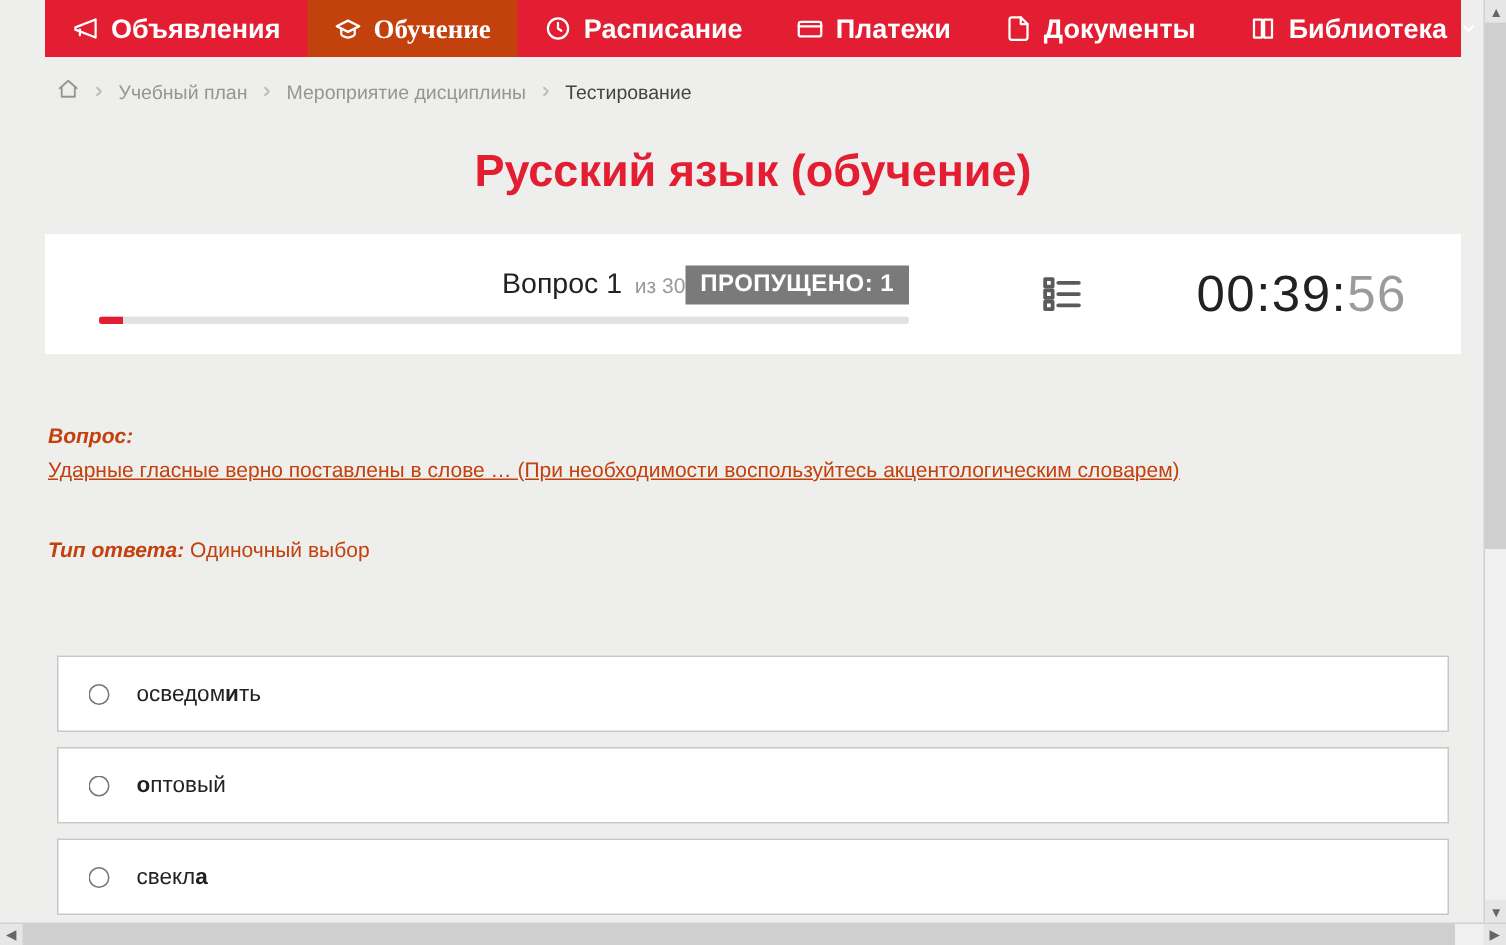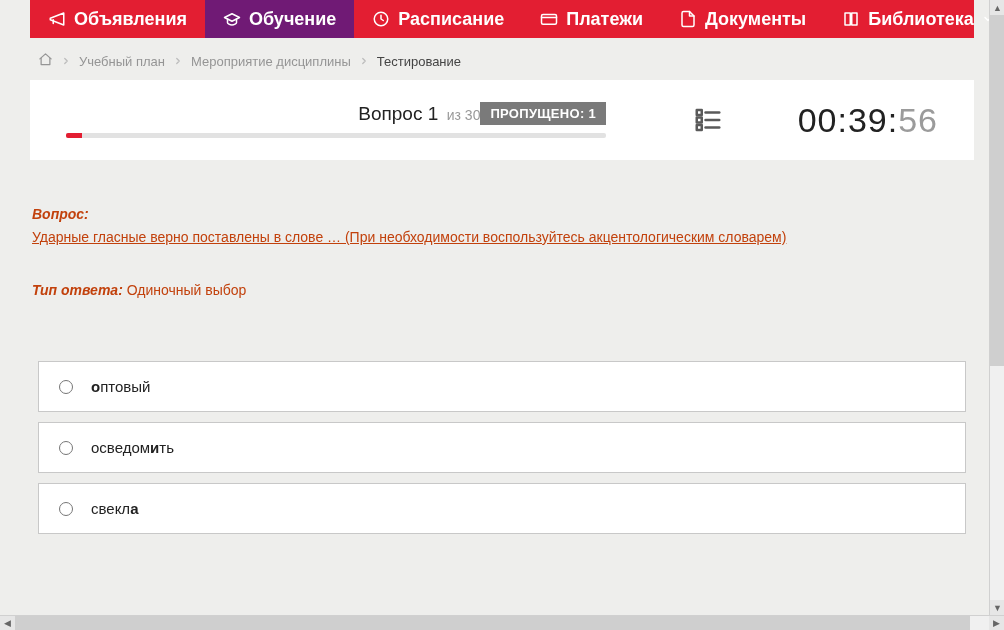--- a/index.html
+++ b/index.html
@@ -28,21 +28,22 @@
     display: flex;
     align-items: center;
     padding: 0 18px;
     color: #fff;
     font-size: 18px;
     font-weight: 600;
     cursor: pointer;
     white-space: nowrap;
   }
   .nav-item.active {
-    background: #701a75;
+    background: #c2410c;
+    font-family: Liberation Serif, serif;
   }
   .nav-item .icon {
     display: inline-flex;
     align-items: center;
     justify-content: center;
     margin-right: 8px;
   }
   .nav-item .chev {
     margin-left: 8px;
   }
@@ -102,21 +103,21 @@
     color: #222;
   }
   .question-total {
     font-size: 14px;
     color: #999;
     margin-left: 4px;
   }
   .skipped-badge {
     background: #7a7a7a;
     color: #fff;
-    font-size: 13px;
+    font-size: 16px;
     font-weight: 600;
     padding: 4px 10px;
     letter-spacing: 0.3px;
   }
   .progress-track {
     height: 5px;
     background: #e2e2e2;
     border-radius: 2px;
     margin-top: 8px;
     position: relative;
@@ -331,20 +332,21 @@
     </span>
     <a>Мероприятие дисциплины</a>
     <span class="sep">
       <svg width="10" height="10" viewBox="0 0 24 24" fill="none" stroke="#bcbcbc" stroke-width="3" stroke-linecap="round" stroke-linejoin="round">
           <path d="M9 6l6 6-6 6"></path>
         </svg>
     </span>
     <span class="current">Тестирование</span>
   </div>
 
+  <h1 class="page-title">Русский язык (обучение)</h1>
 
   <div class="status-card">
     <div class="status-left">
       <div class="status-left-top">
         <div>
           <span class="question-num">Вопрос 1</span>
           <span class="question-total">из 30</span>
         </div>
         <div class="skipped-badge">ПРОПУЩЕНО: 1</div>
       </div>
@@ -375,25 +377,25 @@
     <div class="question-text">Ударные гласные верно поставлены в слове … (При необходимости воспользуйтесь акцентологическим словарем)</div>
     <div class="answer-type-row">
       <span class="label-strong">Тип ответа:</span>
       <span>Одиночный выбор</span>
     </div>
   </div>
 
   <div class="options">
     <label class="option">
       <input type="radio" name="ans" style="">
-      <span class="opt-text"><b>о</b>птовый</span>
+      <span class="opt-text">осведом<b>и</b>ть</span>
     </label>
     <label class="option">
       <input type="radio" name="ans" style="">
-      <span class="opt-text">осведом<b>и</b>ть</span>
+      <span class="opt-text"><b>о</b>птовый</span>
     </label>
     <label class="option">
       <input type="radio" name="ans" style="">
       <span class="opt-text">свекл<b>а</b></span>
     </label>
   </div>
 
 </div>
 
 <div class="vscroll">

